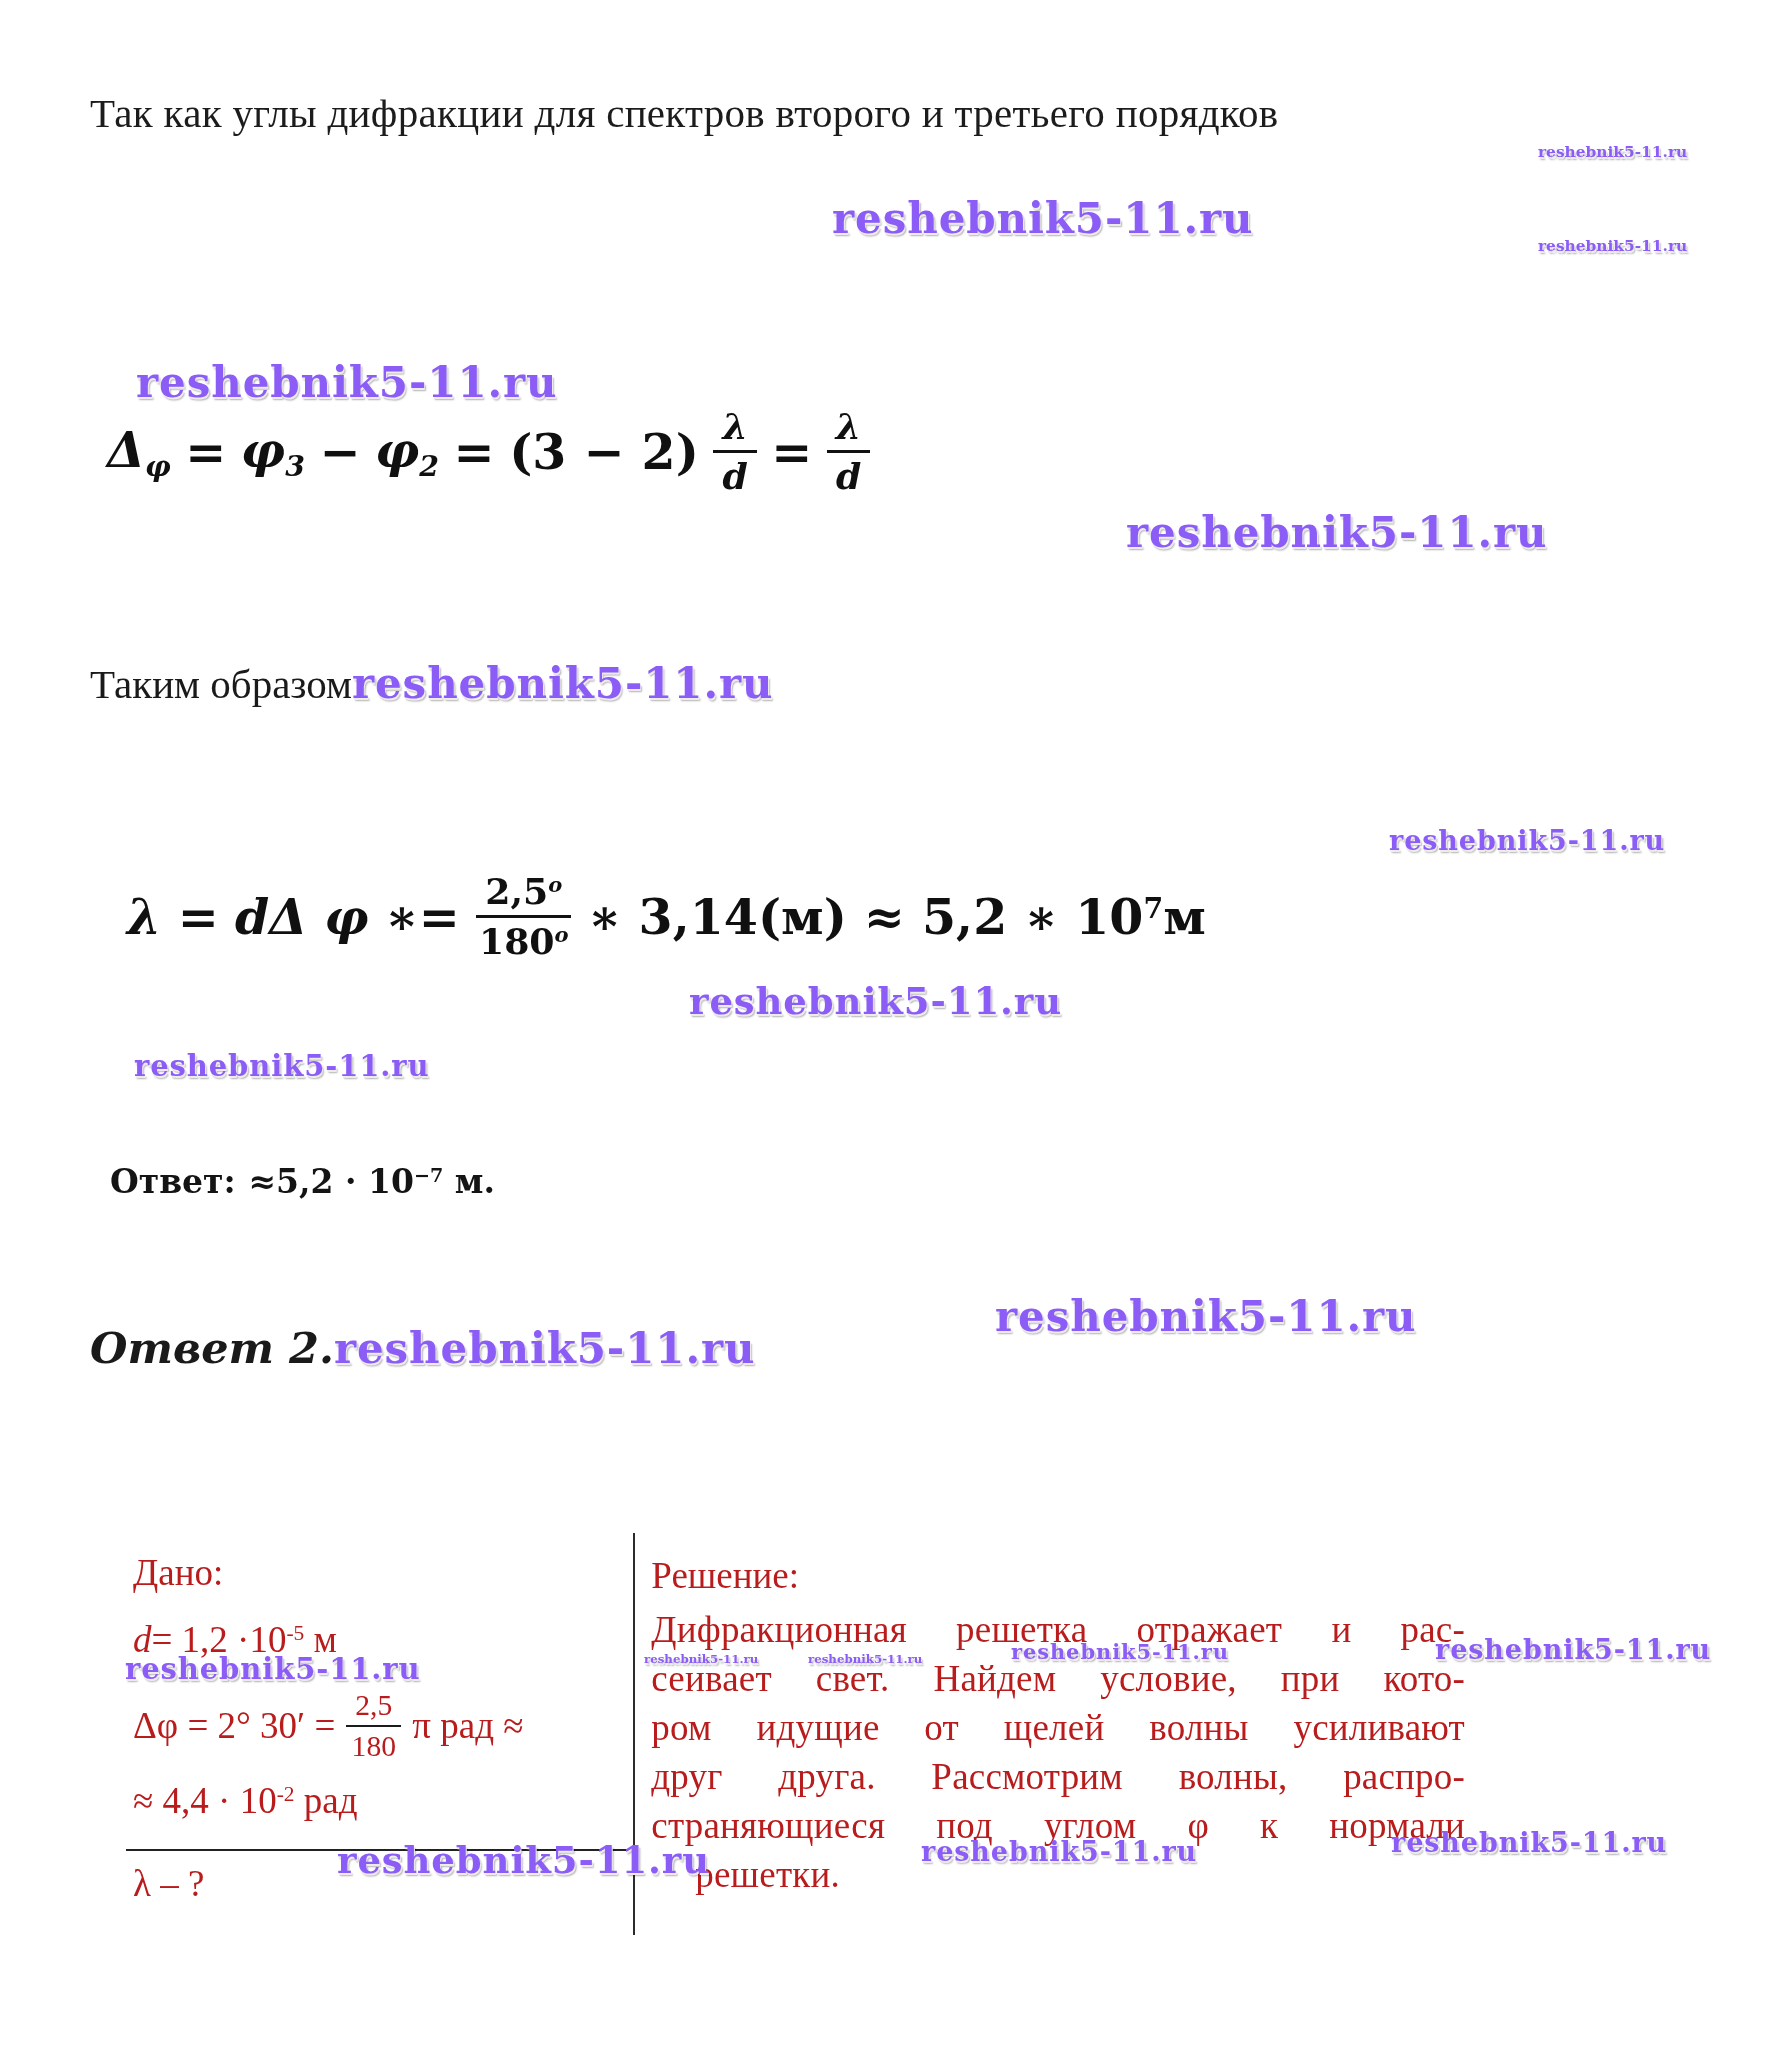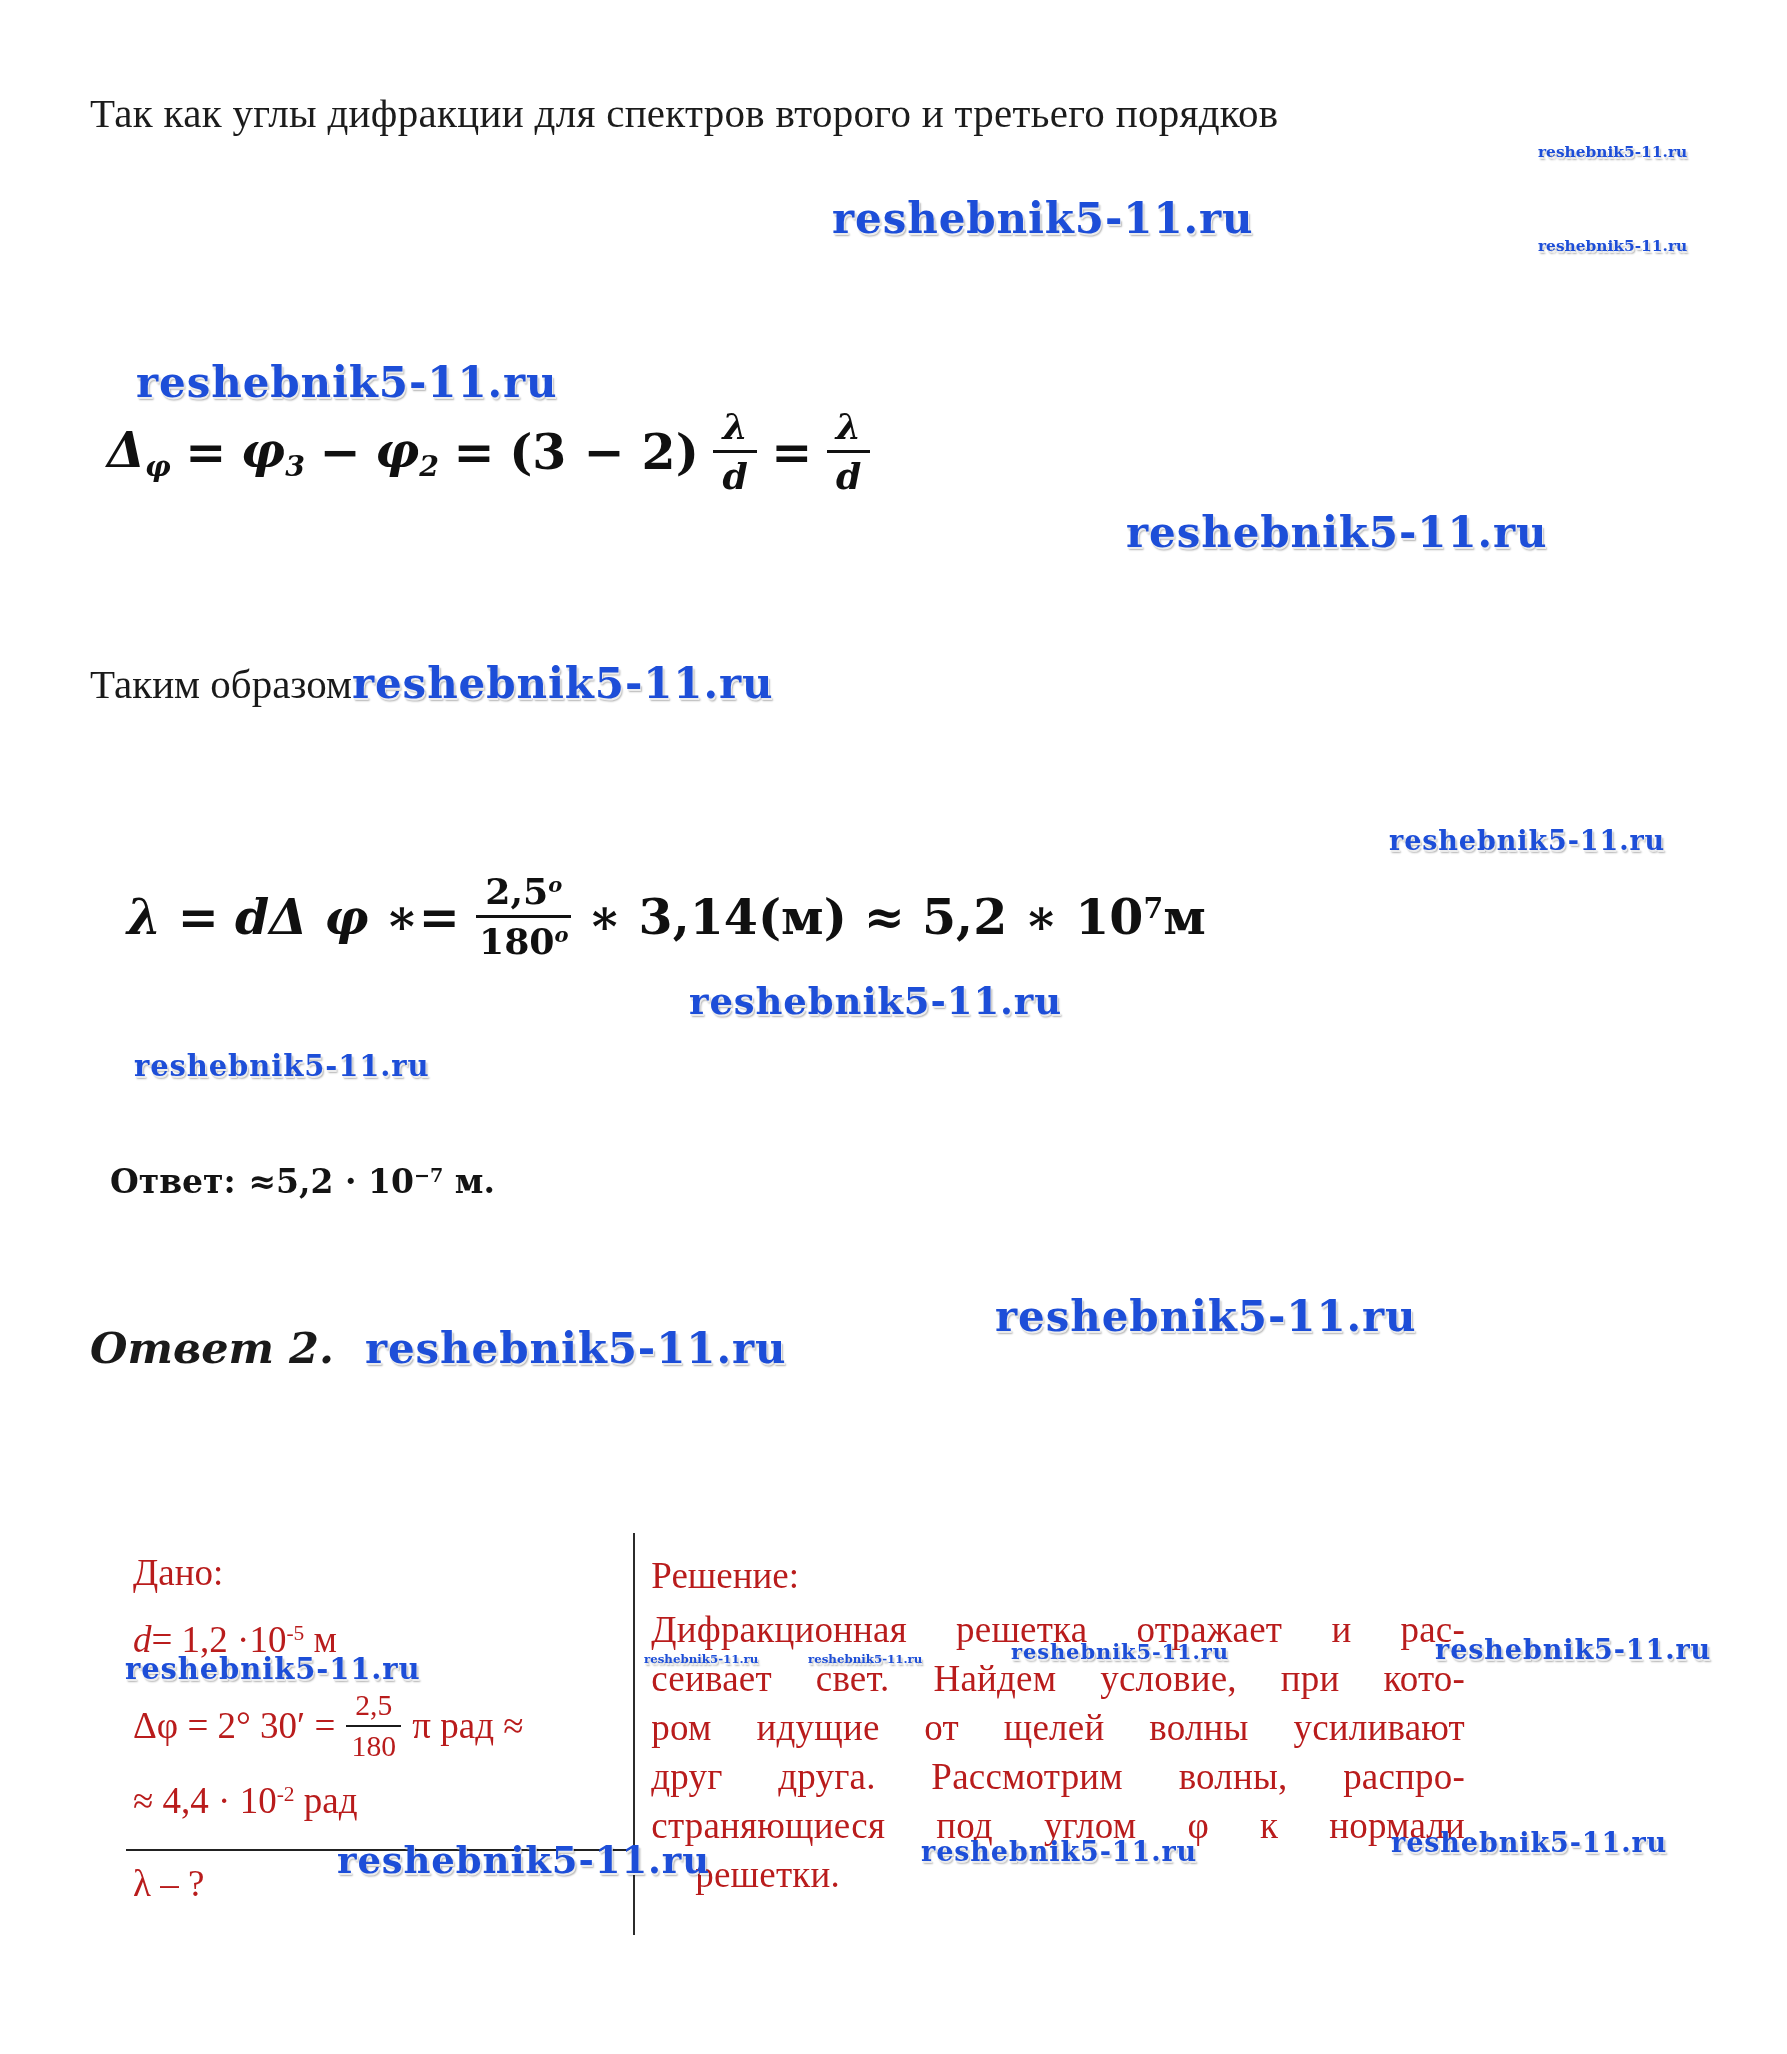--- a/index.html
+++ b/index.html
@@ -11,21 +11,21 @@
     font-family: "Liberation Serif", serif;
     color: #1a1a1a;
     overflow: hidden;
   }
 
   
   .wm {
     position: absolute;
     font-family: "DejaVu Serif", serif;
     font-weight: 700;
-    color: #1d4ed8;
+    color: #8b5cf6;
     white-space: nowrap;
     letter-spacing: 0.9px;
     text-shadow: 0.9px 1.8px 0 #ececec, 1.8px 2.7px 1.8px rgba(0,0,0,0.3);
     z-index: 5;
   }
   .wm-xxs { font-size: 11.8px; letter-spacing: 0; }
   .wm-xs  { font-size: 15.4px; letter-spacing: 0; }
   .wm-sm2 { font-size: 21px; }
   .wm-md2 { font-size: 27px; }
   .wm-md  { font-size: 29px; }
@@ -89,21 +89,20 @@
   }
   .answer .lbl { font-weight: 700; }
   .answer .val { font-weight: 600; }
 
   .answer2 {
     position: absolute;
     left: 90px; top: 1323px;
     display: flex;
     align-items: baseline;
     font-size: 43px;
-    gap: 31px;
   }
   .answer2 .lbl { font-weight: 700; font-style: italic; font-family: "DejaVu Serif", serif; }
 
   
   .workbox {
     position: absolute;
     left: 90px; top: 1533px;
     width: 1384px;
     display: flex;
     font-size: 37px;

